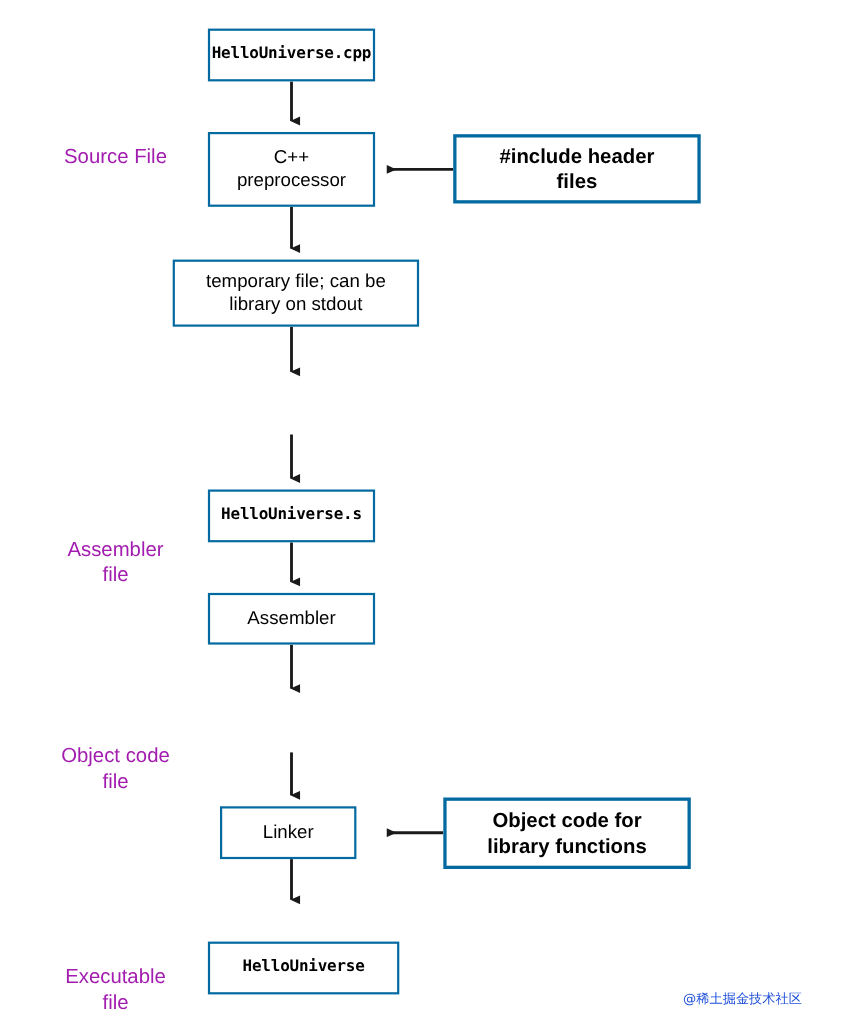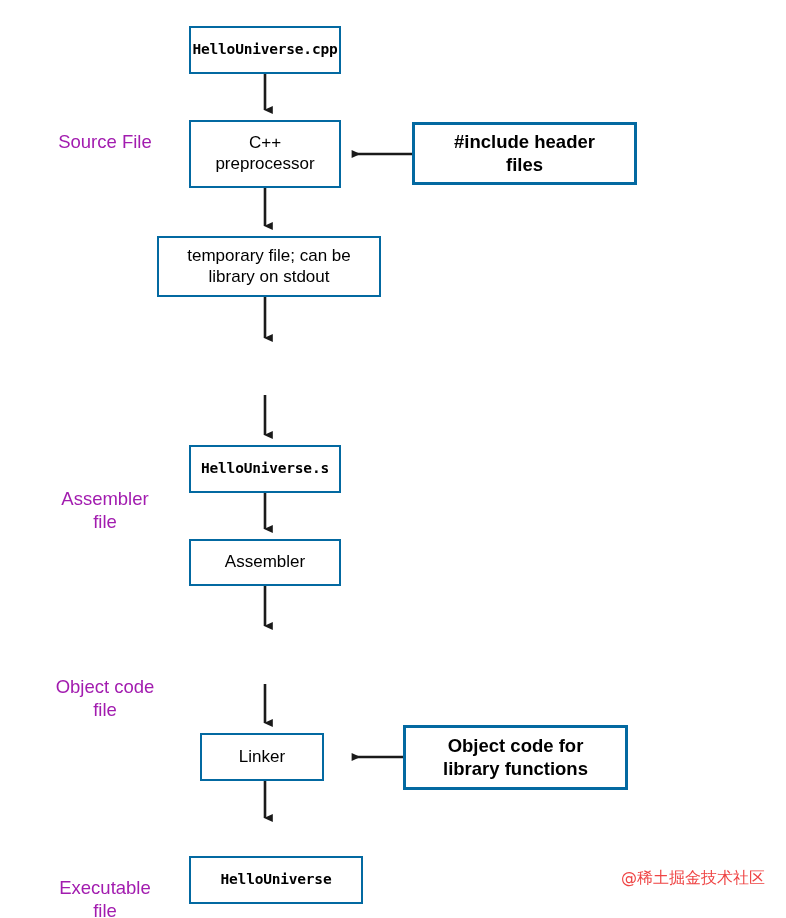--- a/index.html
+++ b/index.html
@@ -58,23 +58,24 @@
     font-weight: 400;
     color: #a21caf;
     text-align: center;
     line-height: 1.25;
     white-space: pre-line;
     margin-top: 38px;
   }
   .watermark {
     position: absolute;
     font-family: "DejaVu Sans", sans-serif;
-    font-size: 16px;
-    color: #ef4444;
+    font-size: 12px;
+    color: #1d4ed8;
     white-space: nowrap;
+    margin-top: 32px;
   }
 </style>
 </head>
 <body>
 
 <div id="canvas">
 
   <svg id="flow-svg" viewBox="0 0 786 918" xmlns="http://www.w3.org/2000/svg">
     <defs>
       <marker id="arrow-down" markerWidth="10" markerHeight="10" refX="4.2" refY="8.4" orient="auto" markerUnits="userSpaceOnUse">

